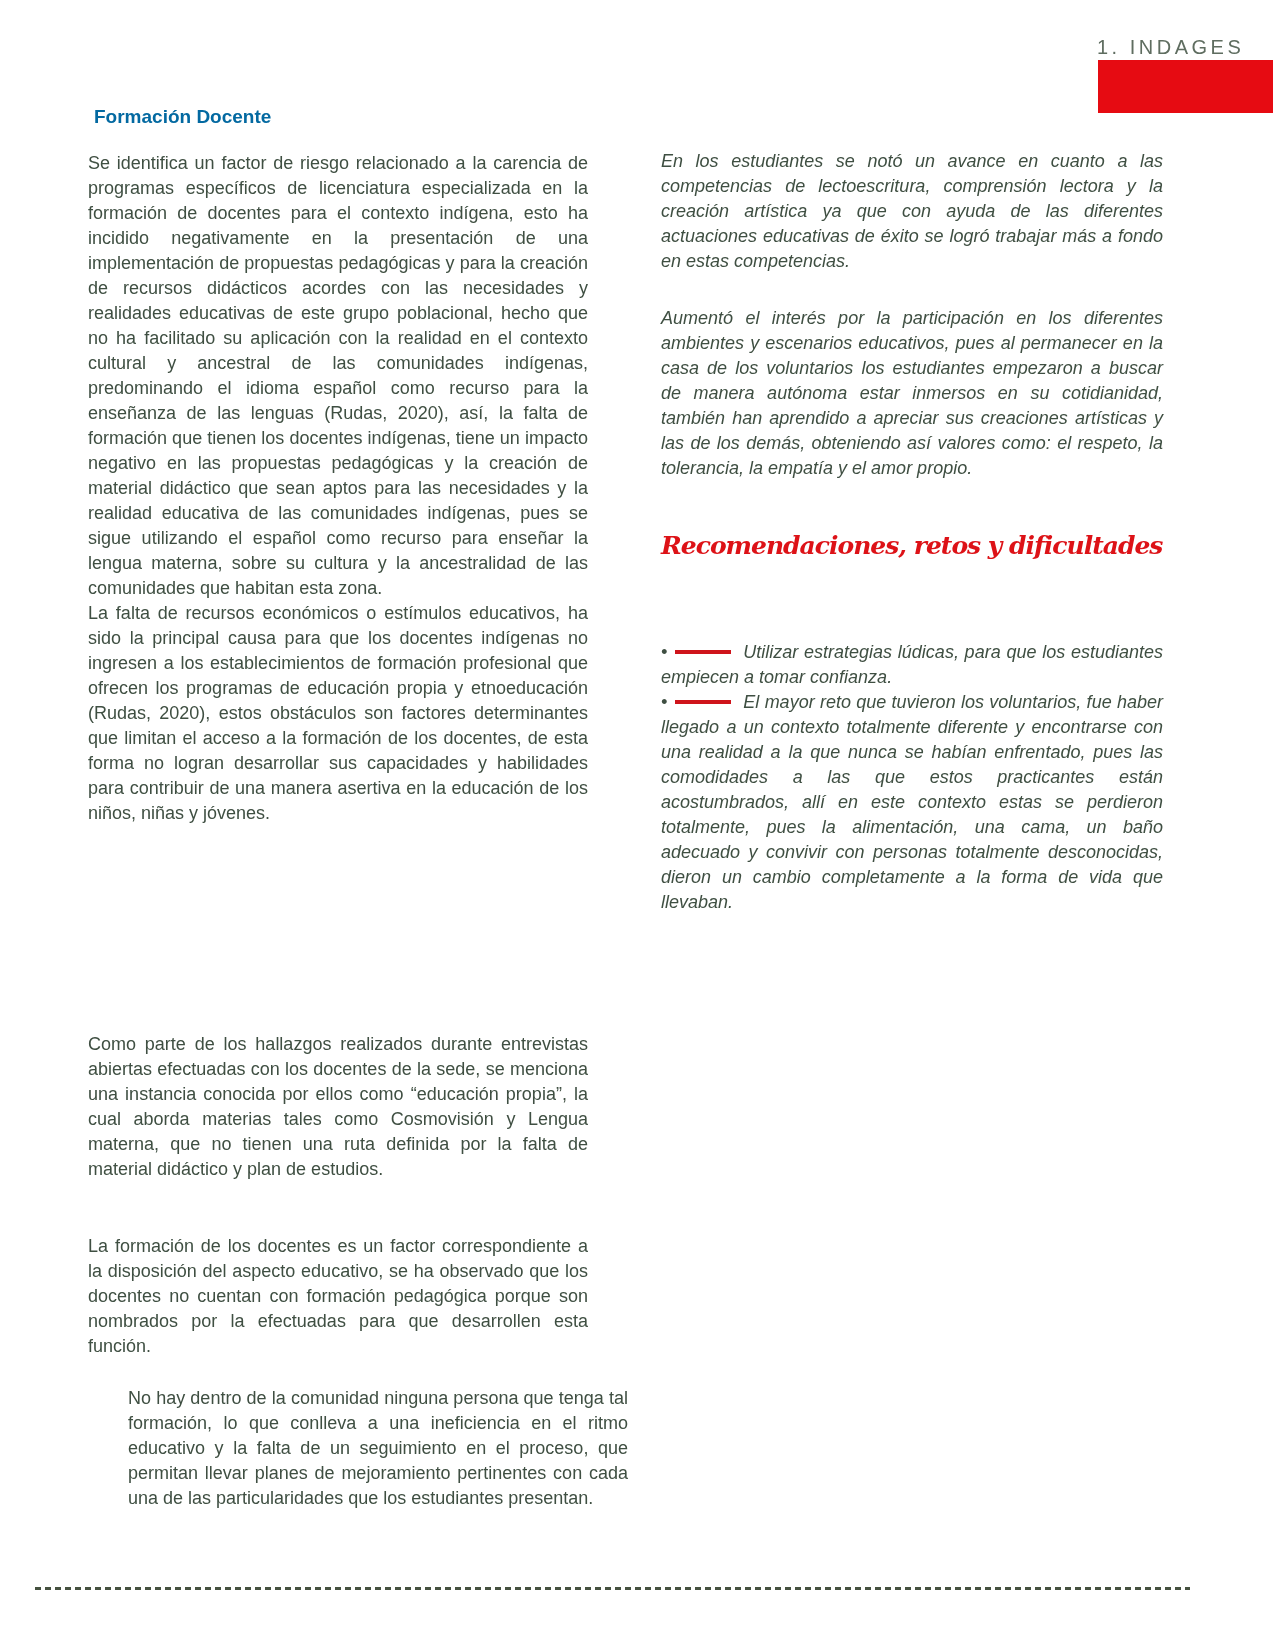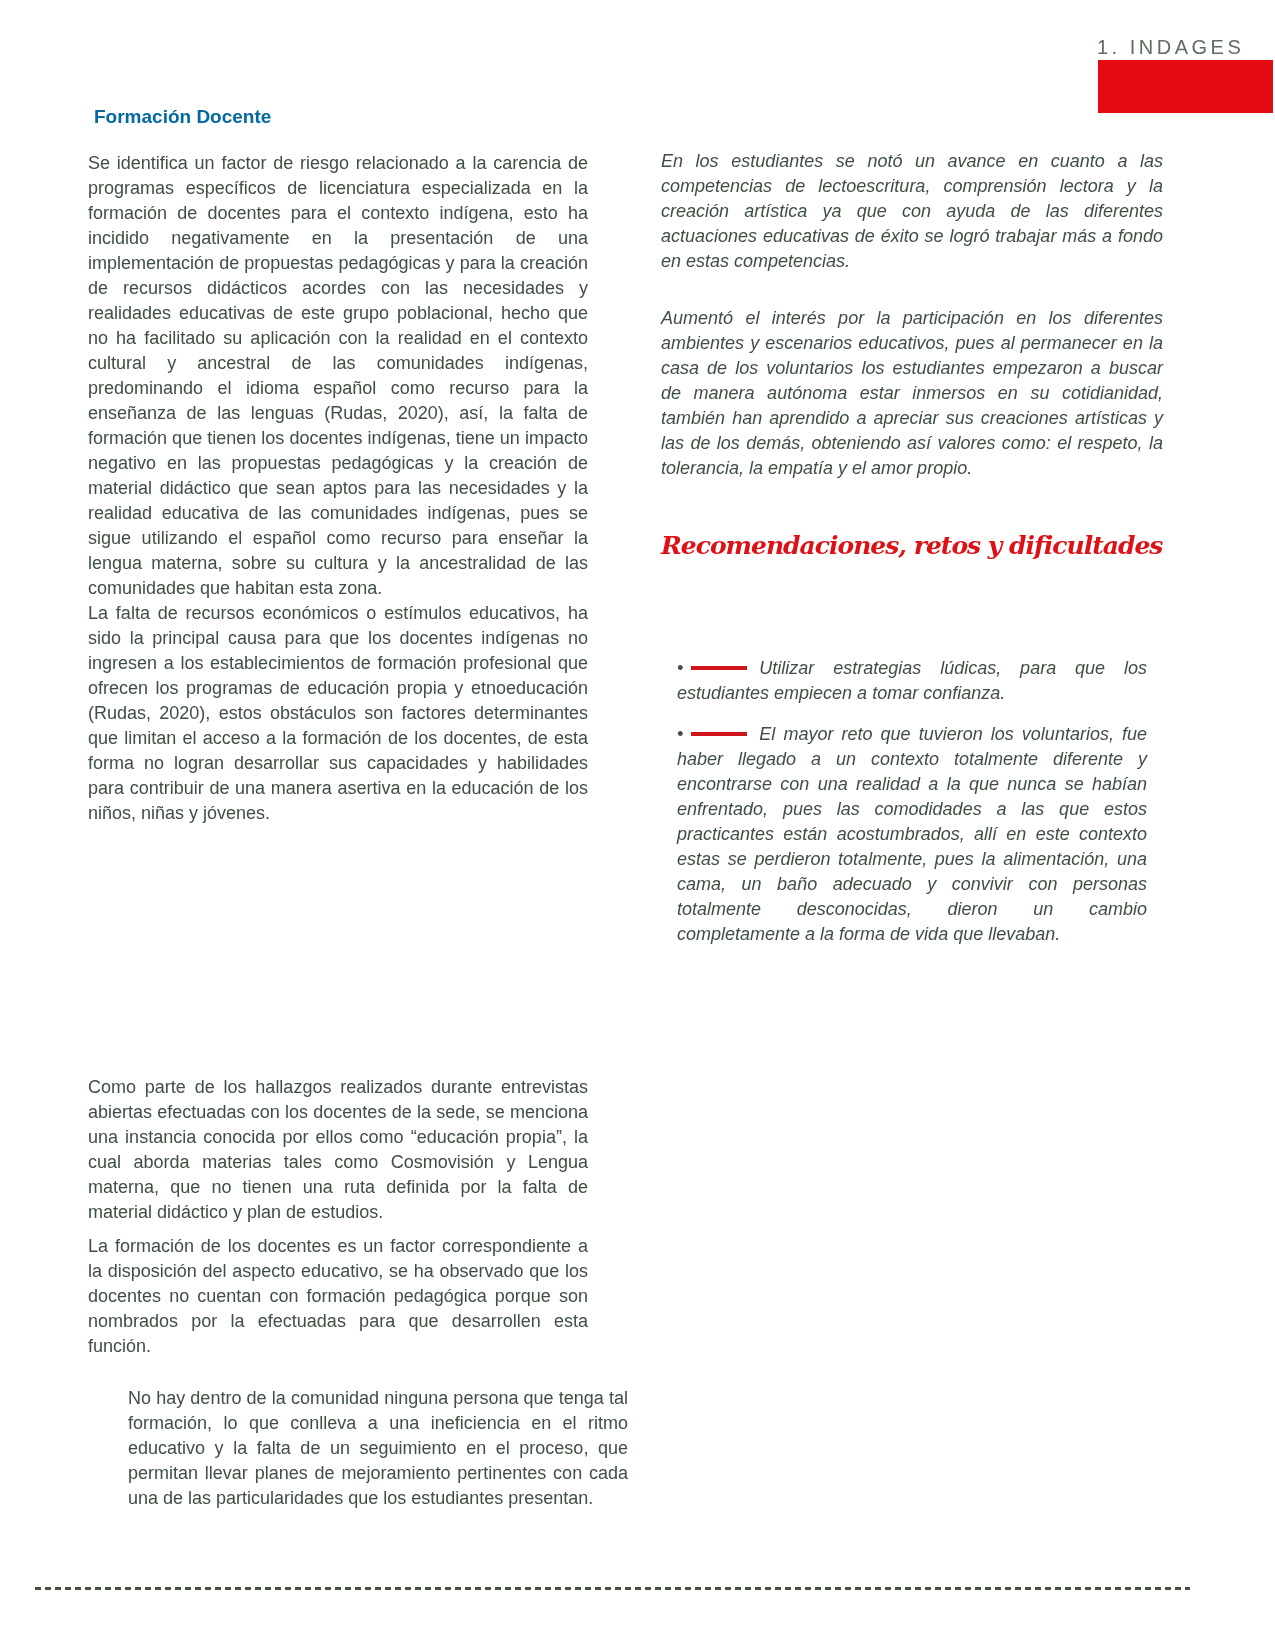--- a/index.html
+++ b/index.html
@@ -28,21 +28,21 @@
     position:absolute; top:100px; font-size:19px; font-weight:bold;
     color:#0369a1; margin:6px;
   }
   .sec-heading {
     position:absolute; width:530px; margin:0;
     font-family:"DejaVu Serif", serif; font-weight:bold;
     font-size:25px; line-height:36px; letter-spacing:-1px;
     color:#dd1217;
   }
   .para { position:absolute; }
-  .bullet { margin:16px; }
+  .bullet { margin:0; }
   .bullet-dot {
     display:inline-block; color:#3f4f42; font-size:18px;
     margin-right:6px;
   }
   .bullet-rule {
     display:inline-block; width:56px; height:4px; background:#cf141b;
     vertical-align:middle; margin:0 12px 3px 2px;
   }
   .dashed-divider {
     position:absolute; left:35px; top:1587px; width:1155px; height:3px;
@@ -58,21 +58,21 @@
   <div class="red-rect"></div>
 
   <h3 class="fd-heading col-left">Formación Docente</h3>
 
   <div class="abs col-left" style="top:151px;">
     <p class="body-text">Se identifica un factor de riesgo relacionado a la carencia de programas específicos de licenciatura especializada en la formación de docentes para el contexto indígena, esto ha incidido negativamente en la presentación de una implementación de propuestas pedagógicas y para la creación de recursos didácticos acordes con las necesidades y realidades educativas de este grupo poblacional, hecho que no ha facilitado su aplicación con la realidad en el contexto cultural y ancestral de las comunidades indígenas, predominando el idioma español como recurso para la enseñanza de las lenguas (Rudas, 2020), así, la falta de formación que tienen los docentes indígenas, tiene un impacto negativo en las propuestas pedagógicas y la creación de material didáctico que sean aptos para las necesidades y la realidad educativa de las comunidades indígenas, pues se sigue utilizando el español como recurso para enseñar la lengua materna, sobre su cultura y la ancestralidad de las comunidades que habitan esta zona.</p>
     <p class="body-text">La falta de recursos económicos o estímulos educativos, ha sido la principal causa para que los docentes indígenas no ingresen a los establecimientos de formación profesional que ofrecen los programas de educación propia y etnoeducación (Rudas, 2020), estos obstáculos son factores determinantes que limitan el acceso a la formación de los docentes, de esta forma no logran desarrollar sus capacidades y habilidades para contribuir de una manera asertiva en la educación de los niños, niñas y jóvenes.</p>
   </div>
 
 
-  <p class="body-text para col-left" style="top:1075px;">Como parte de los hallazgos realizados durante entrevistas abiertas efectuadas con los docentes de la sede, se menciona una instancia conocida por ellos como “educación propia”, la cual aborda materias tales como Cosmovisión y Lengua materna, que no tienen una ruta definida por la falta de material didáctico y plan de estudios.</p>
+  <p class="body-text para col-left" style="top:1032px;">Como parte de los hallazgos realizados durante entrevistas abiertas efectuadas con los docentes de la sede, se menciona una instancia conocida por ellos como “educación propia”, la cual aborda materias tales como Cosmovisión y Lengua materna, que no tienen una ruta definida por la falta de material didáctico y plan de estudios.</p>
   <p class="body-text para col-left" style="top:1234px;">La formación de los docentes es un factor correspondiente a la disposición del aspecto educativo, se ha observado que los docentes no cuentan con formación pedagógica porque son nombrados por la efectuadas para que desarrollen esta función.</p>
   <p class="body-text para col-left" style="top:1386px;margin-left:40px;">No hay dentro de la comunidad ninguna persona que tenga tal formación, lo que conlleva a una ineficiencia en el ritmo educativo y la falta de un seguimiento en el proceso, que permitan llevar planes de mejoramiento pertinentes con cada una de las particularidades que los estudiantes presentan.</p>
 
   <p class="body-text para col-right" style="top:149px;">En los estudiantes se notó un avance en cuanto a las competencias de lectoescritura, comprensión lectora y la creación artística ya que con ayuda de las diferentes actuaciones educativas de éxito se logró trabajar más a fondo en estas competencias.</p>
   <p class="body-text para col-right" style="top:306px;">Aumentó el interés por la participación en los diferentes ambientes y escenarios educativos, pues al permanecer en la casa de los voluntarios los estudiantes empezaron a buscar de manera autónoma estar inmersos en su cotidianidad, también han aprendido a apreciar sus creaciones artísticas y las de los demás, obteniendo así valores como: el respeto, la tolerancia, la empatía y el amor propio.</p>
 
   <h2 class="sec-heading col-right" style="top:528px;">Recomendaciones, retos y dificultades</h2>
 
   <div class="abs col-right" style="top:640px;">
     <p class="body-text bullet"><span class="bullet-dot">•</span><span class="bullet-rule"></span><span>Utilizar estrategias lúdicas, para que los estudiantes empiecen a tomar confianza.</span></p>

